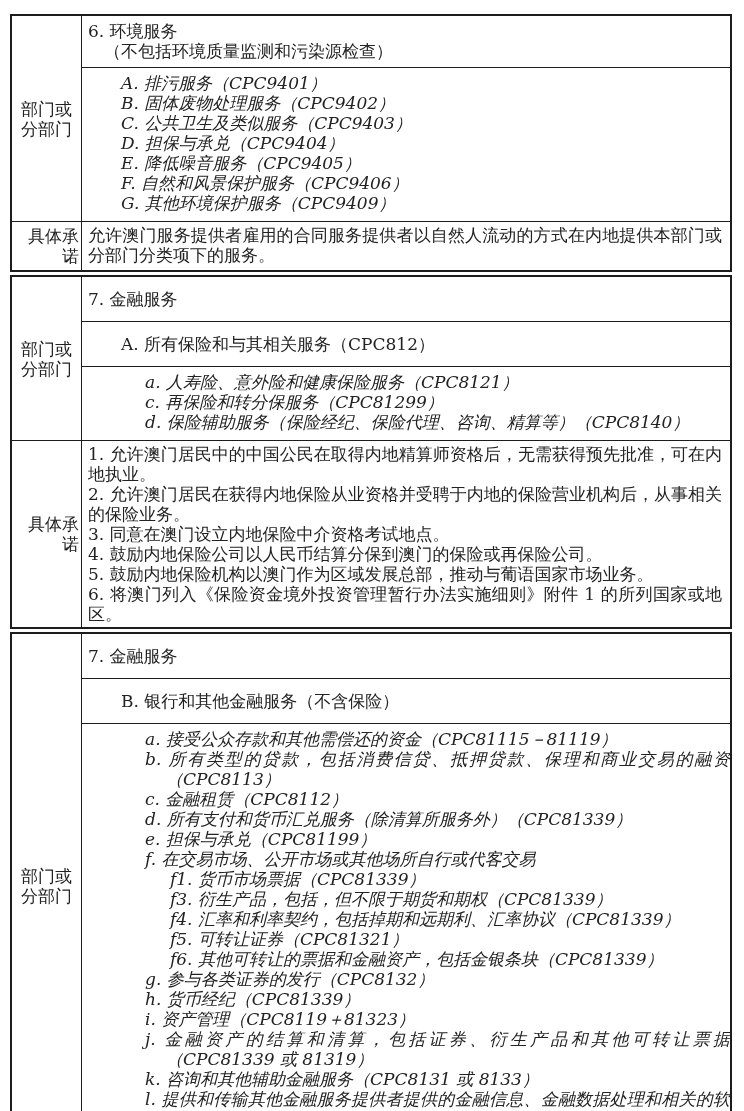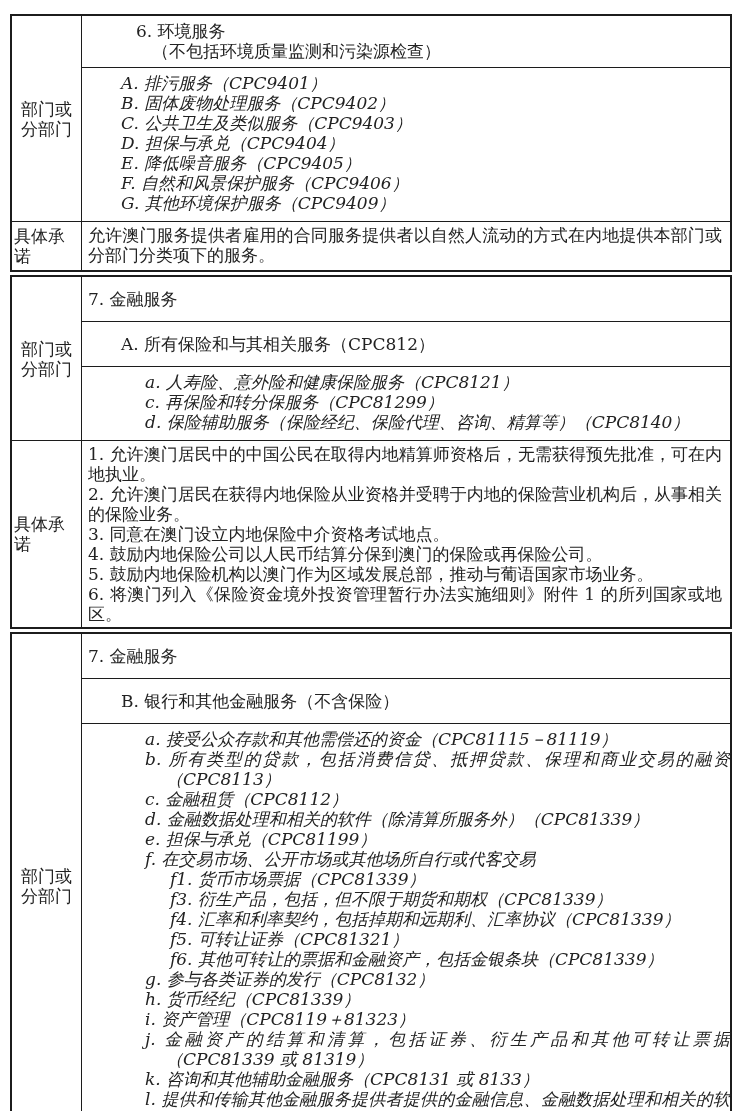--- a/index.html
+++ b/index.html
@@ -35,27 +35,27 @@
   }
   .row{display:flex;align-items:stretch;}
   .row + .row{border-top:1.5px solid var(--bd);}
   .cell-label{
     flex:0 0 70px;
     width:70px;
     border-right:1.5px solid var(--bd);
     display:flex;
     align-items:center;
     justify-content:center;
-    text-align:left;
+    text-align:right;
     white-space:pre-line;
     padding:4px 2px;
   }
   .cell-content{flex:1 1 auto;min-width:0;}
   .subrow + .subrow{border-top:1.5px solid var(--bd);}
-  .header{padding:5px 0 6px;margin-left:48px;}
+  .header{padding:5px 0 6px;}
   .titlerow{padding:12px 0;}
   .list{padding:5px 0 8px;font-style:italic;}
   .cmtblock{padding:3px 0;}
   .lv0{padding-left:6px;padding-right:8px;}
   .hdr2{padding-left:22px;}
   .lv1{padding-left:39px;padding-right:8px;}
   .lv2{padding-left:84px;padding-right:0;text-indent:-21px;text-align:justify;}
   .lv3{padding-left:113px;padding-right:8px;text-indent:-25px;}
   .cmt{padding-left:6px;padding-right:8px;text-align:justify;}
 </style>
@@ -136,21 +136,21 @@
           <div class="subrow titlerow">
             <div class="lv0">7. 金融服务</div>
           </div>
           <div class="subrow titlerow">
             <div class="lv1">B. 银行和其他金融服务（不含保险）</div>
           </div>
           <div class="subrow list">
             <div class="lv2">a. 接受公众存款和其他需偿还的资金（CPC81115－81119）</div>
             <div class="lv2">b. 所有类型的贷款，包括消费信贷、抵押贷款、保理和商业交易的融资（CPC8113）</div>
             <div class="lv2">c. 金融租赁（CPC8112）</div>
-            <div class="lv2">d. 金融数据处理和相关的软件（除清算所服务外）（CPC81339）</div>
+            <div class="lv2">d. 所有支付和货币汇兑服务（除清算所服务外）（CPC81339）</div>
             <div class="lv2">e. 担保与承兑（CPC81199）</div>
             <div class="lv2">f. 在交易市场、公开市场或其他场所自行或代客交易</div>
             <div class="lv3">f1. 货币市场票据（CPC81339）</div>
             <div class="lv3">f3. 衍生产品，包括，但不限于期货和期权（CPC81339）</div>
             <div class="lv3">f4. 汇率和利率契约，包括掉期和远期利、汇率协议（CPC81339）</div>
             <div class="lv3">f5. 可转让证券（CPC81321）</div>
             <div class="lv3">f6. 其他可转让的票据和金融资产，包括金银条块（CPC81339）</div>
             <div class="lv2">g. 参与各类证券的发行（CPC8132）</div>
             <div class="lv2">h. 货币经纪（CPC81339）</div>
             <div class="lv2">i. 资产管理（CPC8119＋81323）</div>

